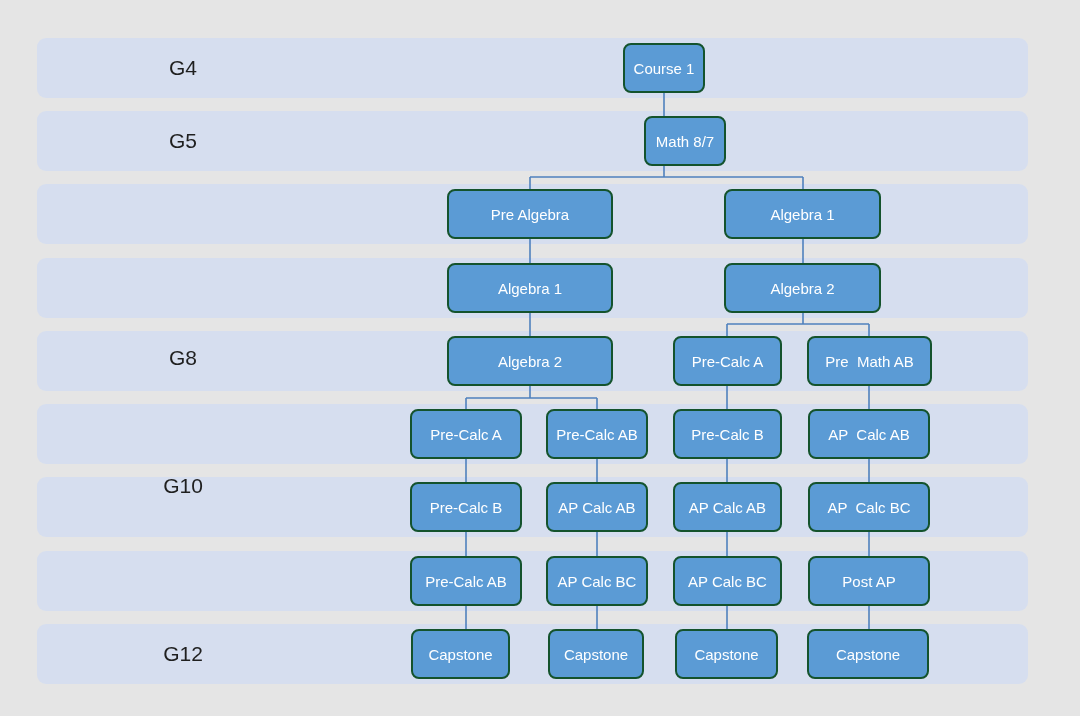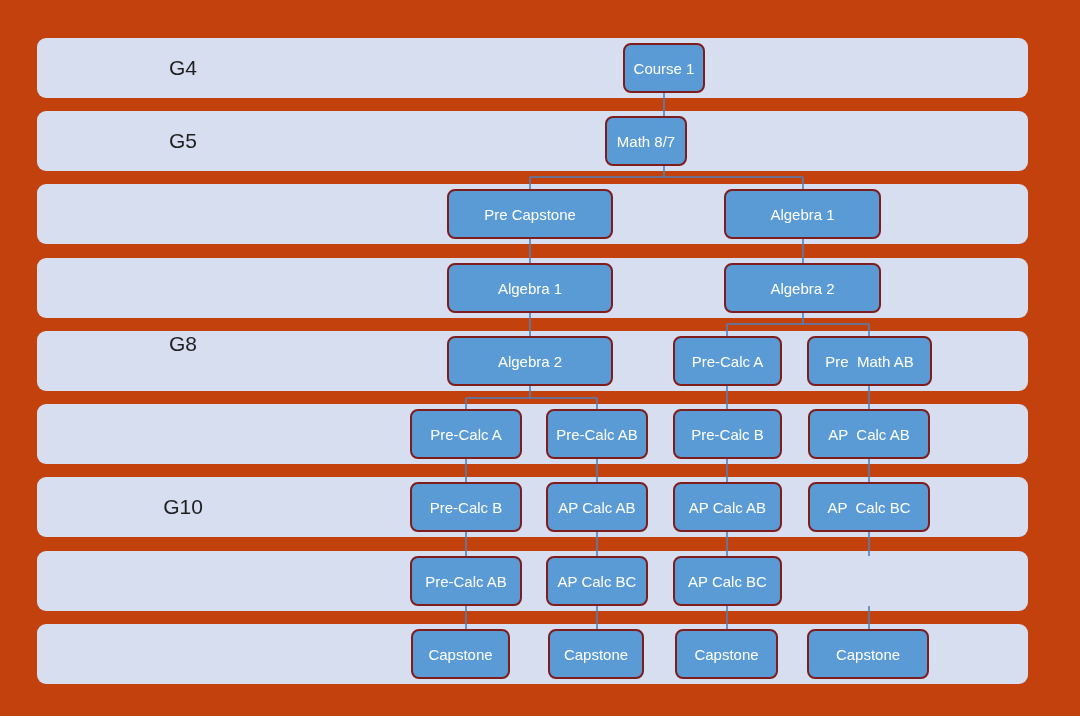--- a/index.html
+++ b/index.html
@@ -5,21 +5,21 @@
   html, body {
     margin: 0;
     padding: 0;
     background: #ffffff;
     font-family: "Liberation Sans", sans-serif;
   }
   .canvas {
     position: relative;
     width: 1080px;
     height: 716px;
-    background: #c2410c;
+    background: #e5e5e5;
     overflow: hidden;
   }
   .band {
     position: absolute;
     left: 37px;
     width: 991px;
     height: 60px;
     background: #D6DEEF;
     border-radius: 9px;
   }
@@ -36,21 +36,21 @@
   .connector-svg {
     position: absolute;
     left: 0;
     top: 0;
   }
   .course-box {
     position: absolute;
     height: 50px;
     box-sizing: border-box;
     background: #5B9BD5;
-    border: 2px solid #7f1d1d;
+    border: 2px solid #14532d;
     border-radius: 8px;
     color: #ffffff;
     font-size: 15px;
     text-align: center;
     display: flex;
     align-items: center;
     justify-content: center;
     white-space: pre;
   }
 </style>
@@ -64,22 +64,23 @@
   <div class="band" style="top:184px"></div>
   <div class="band" style="top:258px"></div>
   <div class="band" style="top:331px"></div>
   <div class="band" style="top:404px"></div>
   <div class="band" style="top:477px"></div>
   <div class="band" style="top:551px"></div>
   <div class="band" style="top:624px"></div>
 
   <div class="row-label" style="top:38px">G4</div>
   <div class="row-label" style="top:111px">G5</div>
-  <div class="row-label" style="top:314px">G8</div>
-  <div class="row-label" style="top:477px">G10</div>
+  <div class="row-label" style="top:328px">G8</div>
+  <div class="row-label" style="top:456px">G10</div>
+  <div class="row-label" style="top:624px">G12</div>
 
   <svg class="connector-svg" width="1080" height="716">
     <g stroke="#4F81BD" stroke-width="1.6" fill="none">
 
       <line x1="664" y1="93" x2="664" y2="116"></line>
 
       <polyline points="664,166 664,177"></polyline>
       <line x1="530" y1="177" x2="803" y2="177"></line>
       <line x1="530" y1="177" x2="530" y2="189"></line>
       <line x1="803" y1="177" x2="803" y2="189"></line>
@@ -114,23 +115,23 @@
 
       <line x1="466" y1="606" x2="466" y2="629"></line>
       <line x1="597" y1="606" x2="597" y2="629"></line>
       <line x1="727" y1="606" x2="727" y2="629"></line>
       <line x1="869" y1="606" x2="869" y2="629"></line>
     </g>
   </svg>
 
   <div class="course-box" style="left:623px; top:43px;  width:82px">Course 1</div>
 
-  <div class="course-box" style="left:605px; top:116px; width:82px">Math 8/7</div>
+  <div class="course-box" style="left:644px; top:116px; width:82px">Math 8/7</div>
 
-  <div class="course-box" style="left:447px; top:189px; width:166px">Pre Capstone</div>
+  <div class="course-box" style="left:447px; top:189px; width:166px">Pre Algebra</div>
   <div class="course-box" style="left:724px; top:189px; width:157px">Algebra 1</div>
 
   <div class="course-box" style="left:447px; top:263px; width:166px">Algebra 1</div>
   <div class="course-box" style="left:724px; top:263px; width:157px">Algebra 2</div>
 
   <div class="course-box" style="left:447px; top:336px; width:166px">Algebra 2</div>
   <div class="course-box" style="left:673px; top:336px; width:109px">Pre-Calc A</div>
   <div class="course-box" style="left:807px; top:336px; width:125px">Pre  Math AB</div>
 
   <div class="course-box" style="left:410px; top:409px; width:112px">Pre-Calc A</div>
@@ -139,19 +140,20 @@
   <div class="course-box" style="left:808px; top:409px; width:122px">AP  Calc AB</div>
 
   <div class="course-box" style="left:410px; top:482px; width:112px">Pre-Calc B</div>
   <div class="course-box" style="left:546px; top:482px; width:102px">AP Calc AB</div>
   <div class="course-box" style="left:673px; top:482px; width:109px">AP Calc AB</div>
   <div class="course-box" style="left:808px; top:482px; width:122px">AP  Calc BC</div>
 
   <div class="course-box" style="left:410px; top:556px; width:112px">Pre-Calc AB</div>
   <div class="course-box" style="left:546px; top:556px; width:102px">AP Calc BC</div>
   <div class="course-box" style="left:673px; top:556px; width:109px">AP Calc BC</div>
+  <div class="course-box" style="left:808px; top:556px; width:122px">Post AP</div>
 
   <div class="course-box" style="left:411px; top:629px; width:99px">Capstone</div>
   <div class="course-box" style="left:548px; top:629px; width:96px">Capstone</div>
   <div class="course-box" style="left:675px; top:629px; width:103px">Capstone</div>
   <div class="course-box" style="left:807px; top:629px; width:122px">Capstone</div>
 
 </div>
 
 </body></html>

